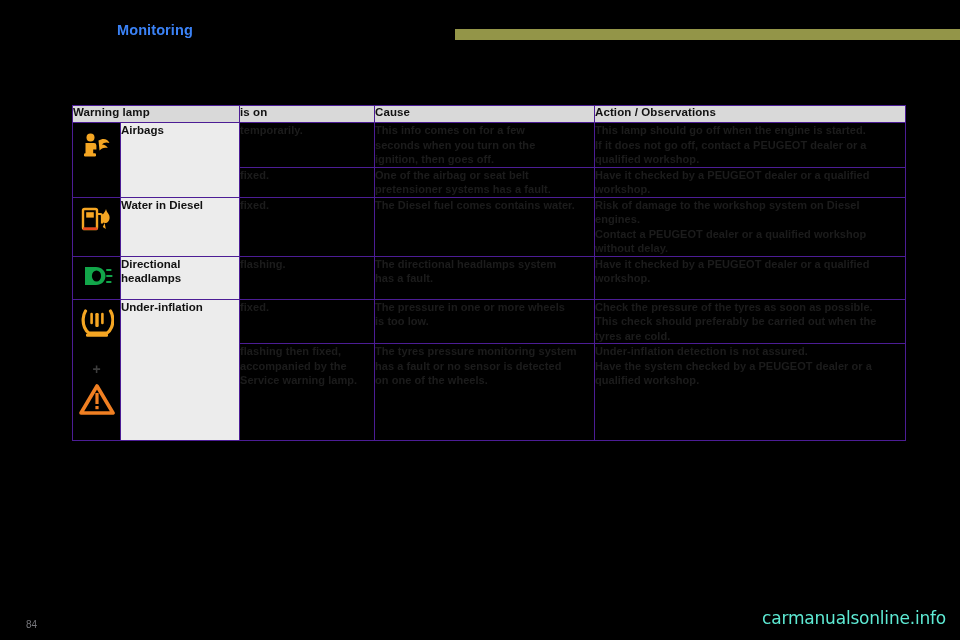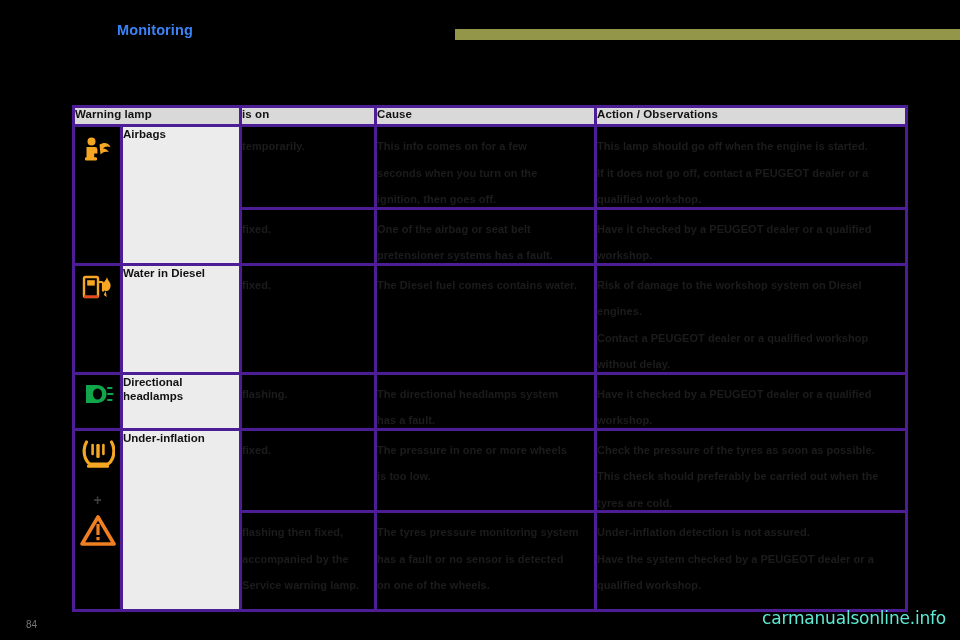--- a/index.html
+++ b/index.html
@@ -55,21 +55,21 @@
     background: #000;
   }
   #warning-table col.c-lamp   { width: 48px; }
   #warning-table col.c-name   { width: 119px; }
   #warning-table col.c-ison   { width: 135px; }
   #warning-table col.c-cause  { width: 220px; }
   #warning-table col.c-action { width: 311px; }
 
   #warning-table th,
   #warning-table td {
-    border: 3px solid #4c1d95;
+    border: 1px solid #4c1d95;
     vertical-align: top;
     padding: 0;
   }
 
   thead th {
     background: #d9d9d9;
     color: #111;
     font-size: 11.5px;
     font-weight: bold;
     text-align: left;
@@ -94,21 +94,21 @@
   }
   td.body-cell {
     background: #000;
     color: #1c1c1c;
     font-size: 11px;
     font-weight: bold;
     line-height: 14.5px;
     padding: 9px 10px 10px 9px;
     letter-spacing: 0.05px;
   }
-  td.body-cell .line { display: block; margin-top: 12px; }
+  td.body-cell .line { display: block; }
 
   
   .lamp-stack {
     display: flex;
     flex-direction: column;
     align-items: center;
     justify-content: flex-start;
     padding-top: 8px;
     min-height: 34px;
   }

